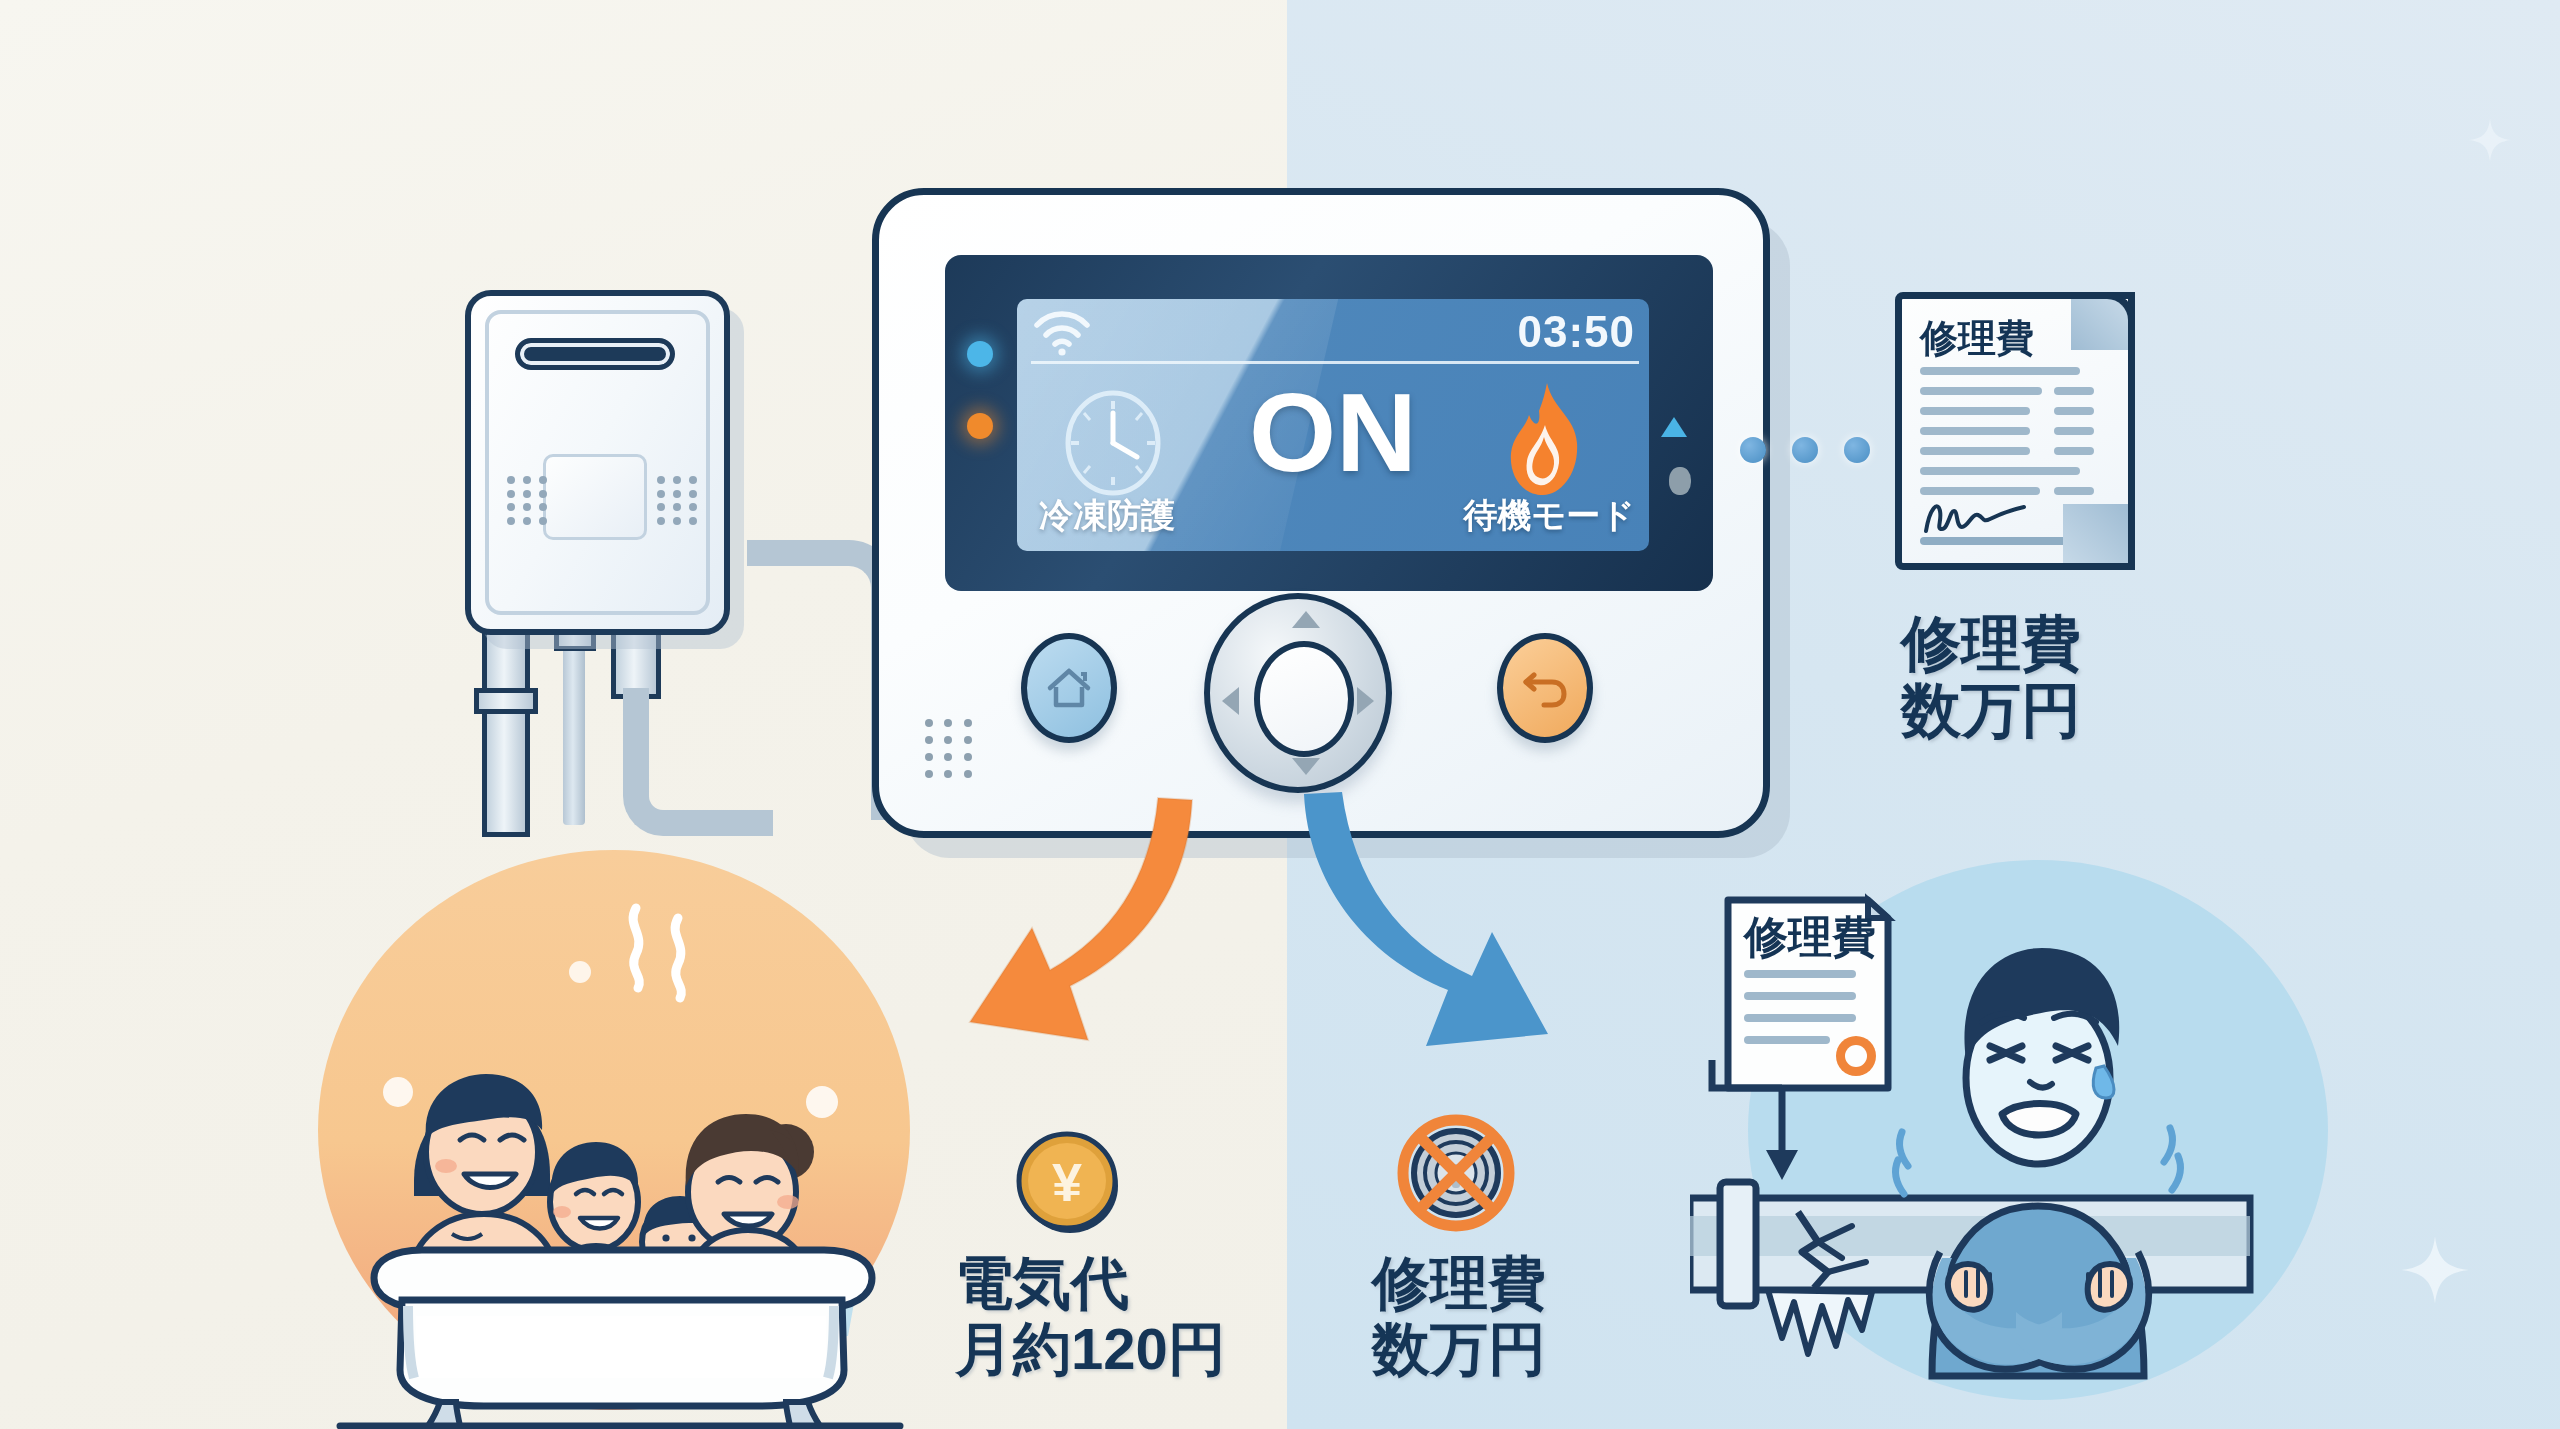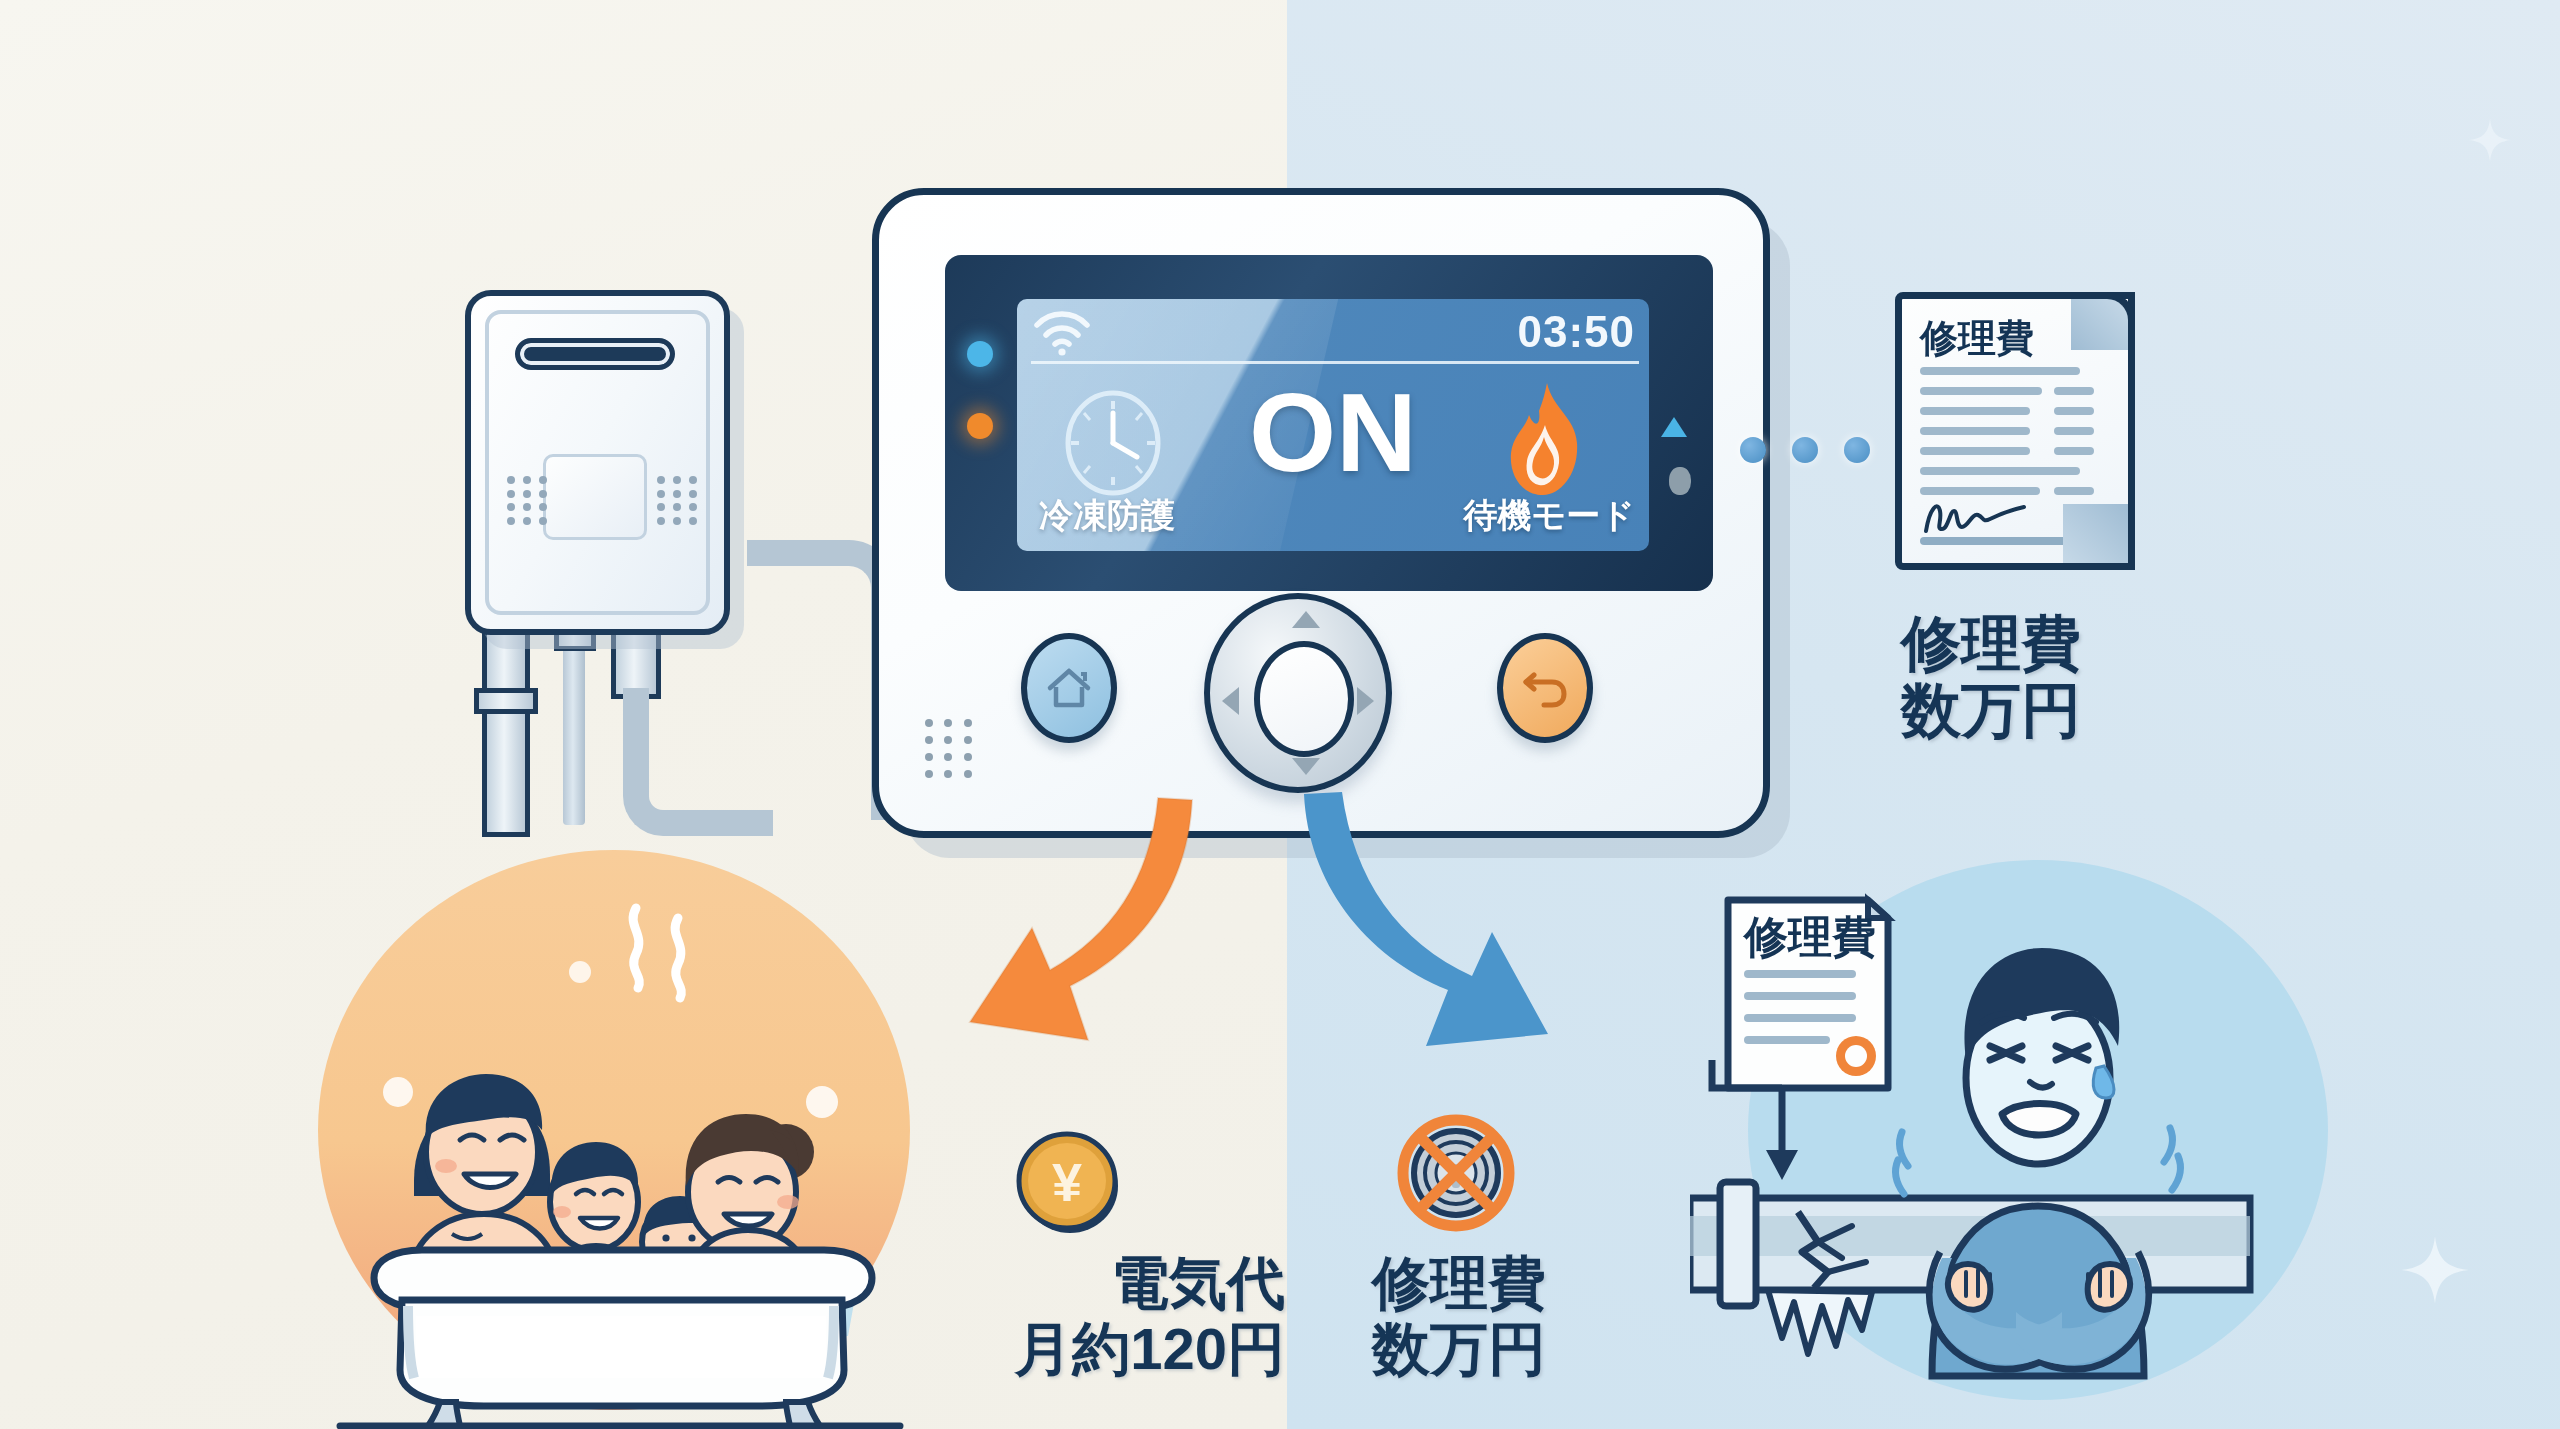--- a/index.html
+++ b/index.html
@@ -427,21 +427,21 @@
       <line x1="40" y1="596" x2="600" y2="596" stroke="#1e3a5c" stroke-width="7" stroke-linecap="round"></line>
     </g>
   </svg>
 
   <svg class="coin" viewBox="0 0 110 110">
     <ellipse cx="57" cy="58" rx="48" ry="47" fill="#1e3a5c"></ellipse>
     <ellipse cx="54" cy="53" rx="48" ry="47" fill="#dfa13b" stroke="#1e3a5c" stroke-width="5"></ellipse>
     <ellipse cx="54" cy="53" rx="39" ry="38" fill="#f0b452"></ellipse>
     <text x="54" y="73" font-family="'Liberation Sans',sans-serif" font-size="54" font-weight="bold" fill="#fdf3e0" text-anchor="middle">¥</text>
   </svg>
-  <div class="lblbig" style="left:960px;top:1250px;width:330px;text-align:right;left:955px">電気代
+  <div class="lblbig" style="left:960px;top:1250px;width:330px;text-align:left;left:955px">電気代
 月約120円</div>
 
   <svg class="noval" viewBox="0 0 126 126">
     <circle cx="63" cy="63" r="42" fill="#c3ced8" stroke="#1e3a5c" stroke-width="6"></circle>
     <circle cx="63" cy="63" r="31" fill="none" stroke="#1e3a5c" stroke-width="4"></circle>
     <circle cx="63" cy="63" r="20" fill="#dbe4eb" stroke="#1e3a5c" stroke-width="3"></circle>
     <rect x="59" y="54" width="8" height="24" rx="3" fill="#aebecb"></rect>
     <circle cx="63" cy="63" r="53" fill="none" stroke="#f0853a" stroke-width="11"></circle>
     <line x1="26" y1="26" x2="100" y2="100" stroke="#f0853a" stroke-width="11" stroke-linecap="round"></line>
     <line x1="100" y1="26" x2="26" y2="100" stroke="#f0853a" stroke-width="11" stroke-linecap="round"></line>

